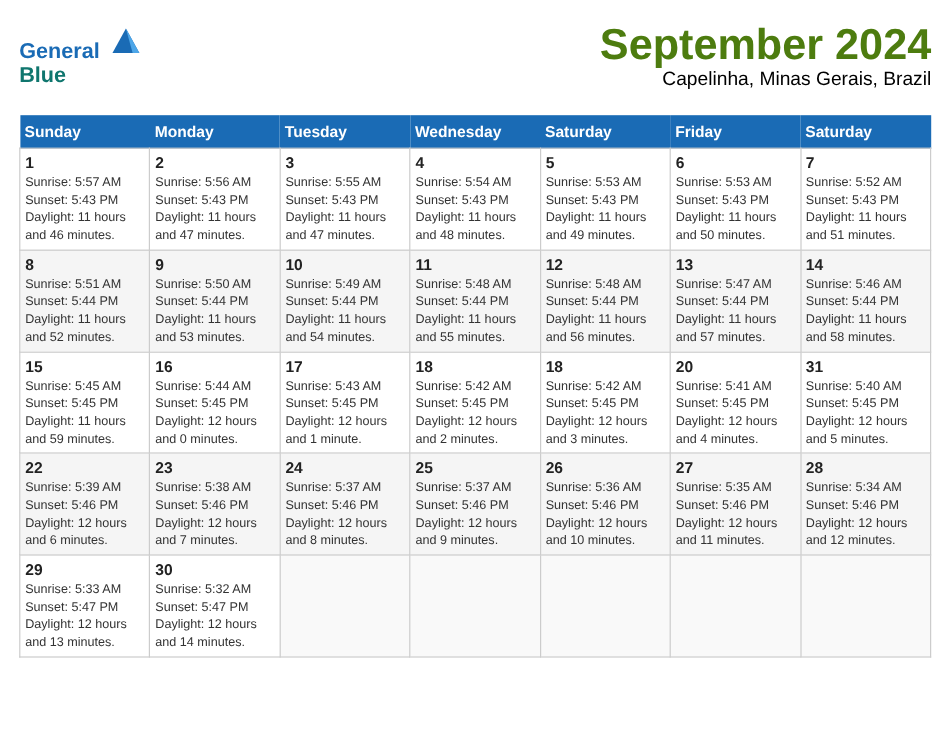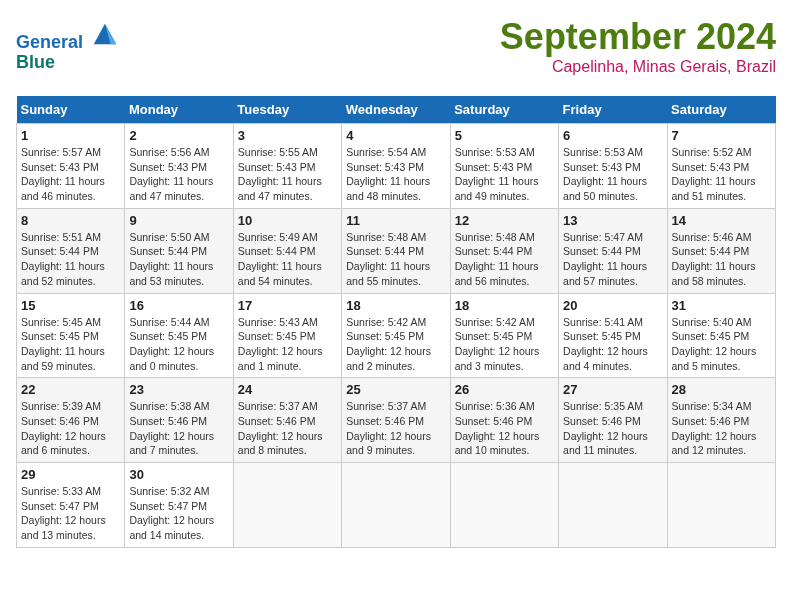--- a/index.html
+++ b/index.html
@@ -37,21 +37,21 @@
     .title-block {
       text-align: right;
     }
     .month-title {
       font-size: 36px;
       font-weight: bold;
       color: #4d7c0f;
     }
     .location-title {
       font-size: 16px;
-      color: #be185d;
+      color: #000000;
     }
     table {
       width: 100%;
       border-collapse: collapse;
       font-size: 11px;
     }
     thead tr th {
       background-color: #1a6bb5;
       color: #fff;
       padding: 6px 4px;

